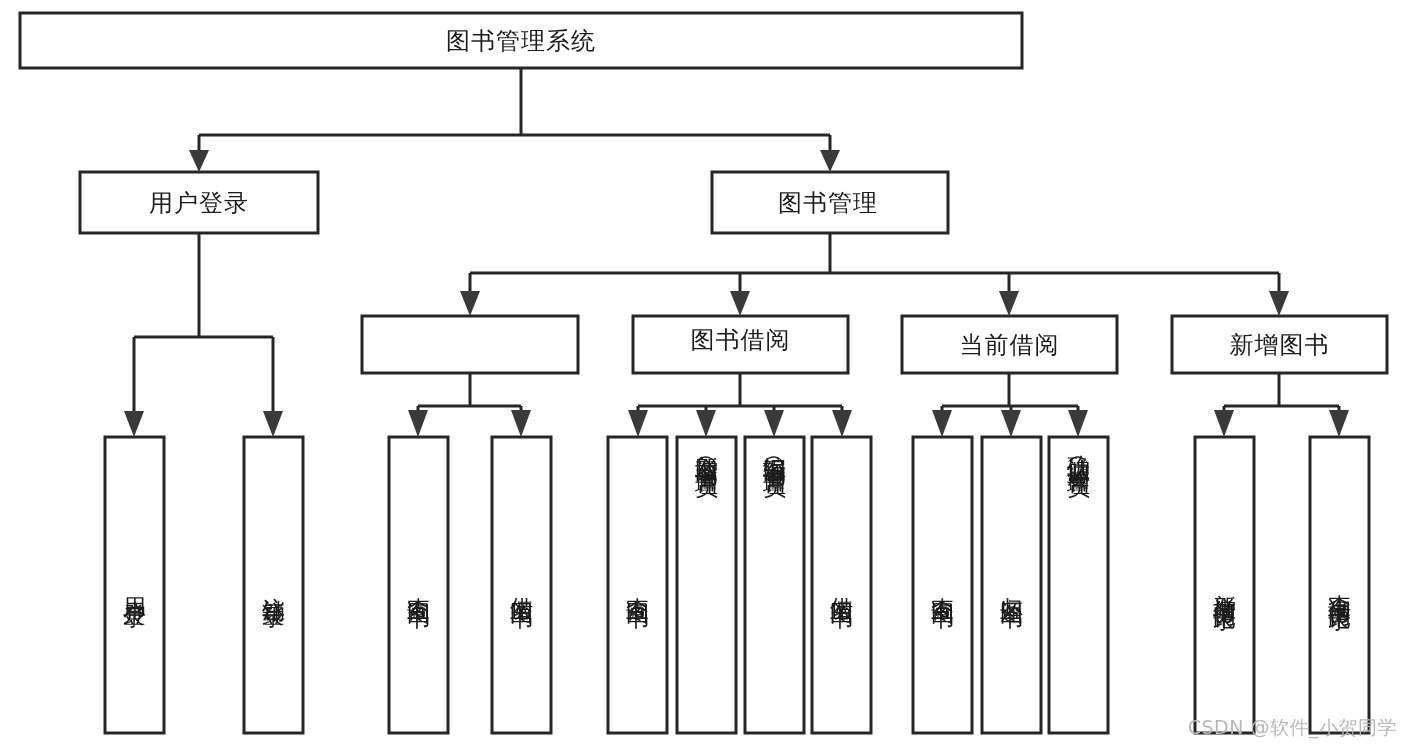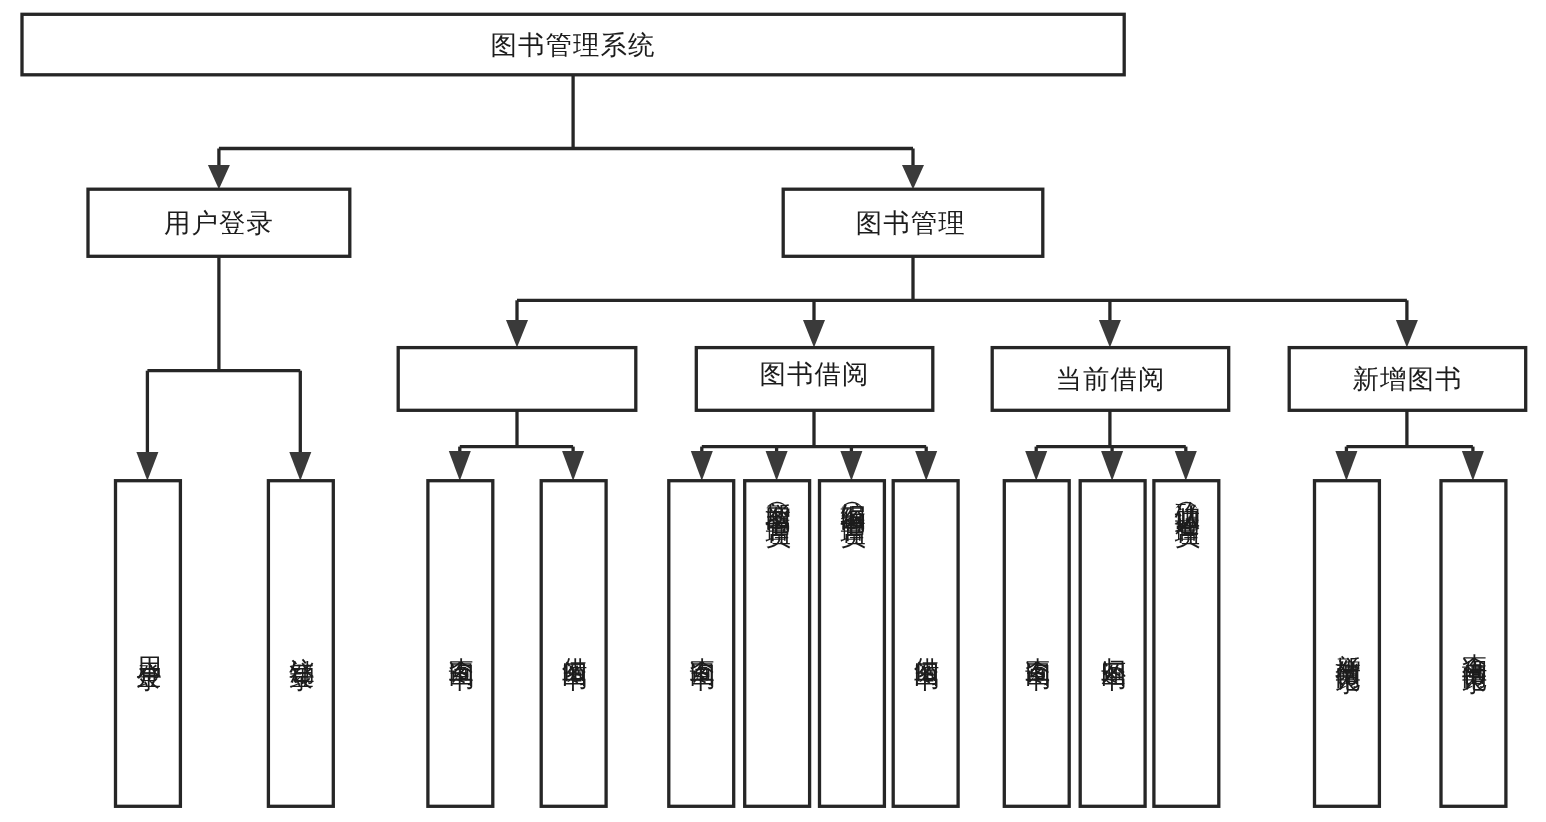--- a/index.html
+++ b/index.html
@@ -259,14 +259,15 @@
     <span class="vtext">确认归还（管理员）</span>
   </div>
 
   <div class="vtext-wrap" style="left:1195px; top:437px; width:59px; height:296px;">
     <span class="vtext">新增借阅记录</span>
   </div>
   <div class="vtext-wrap" style="left:1310px; top:437px; width:59px; height:296px;">
     <span class="vtext">查询借阅记录</span>
   </div>
 
+  <div class="watermark">CSDN @软件_小贺同学</div>
 
 </div>
 
 </body></html>

